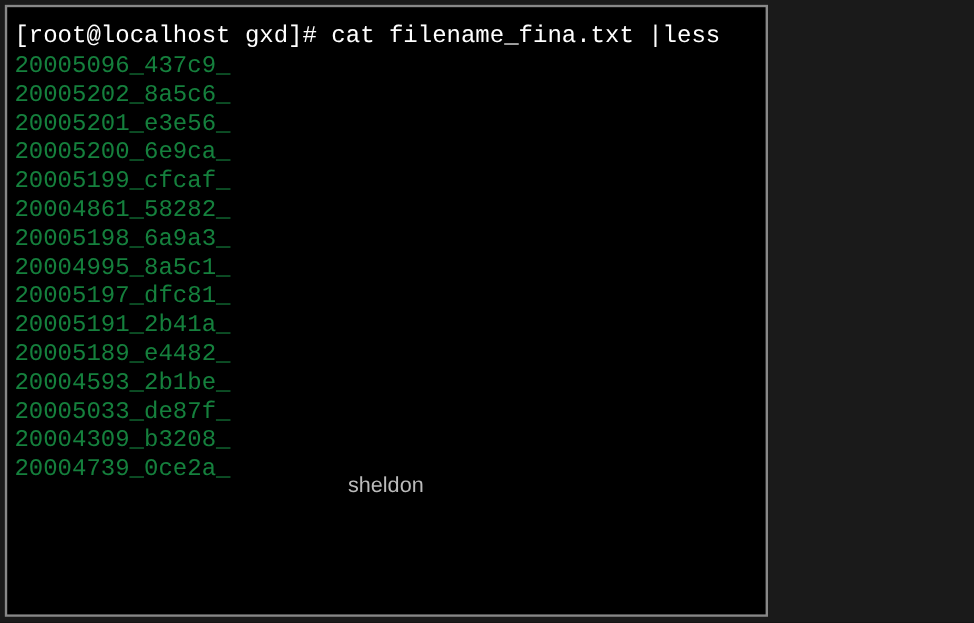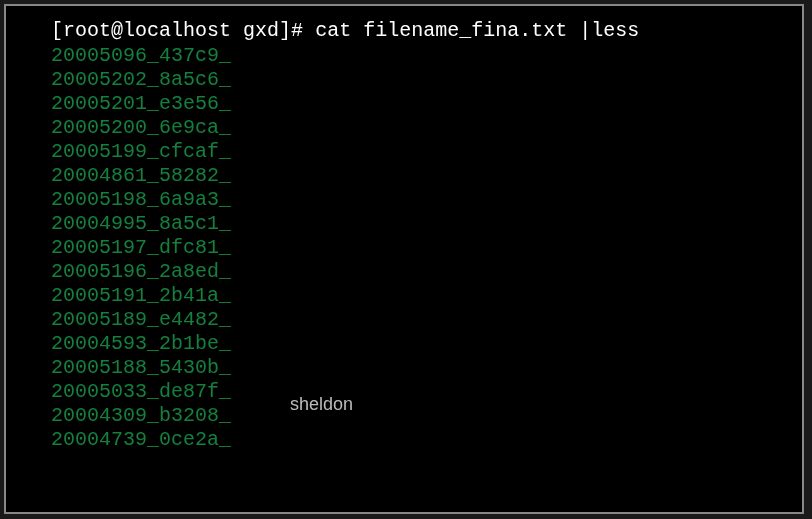--- a/index.html
+++ b/index.html
@@ -13,26 +13,25 @@
       height: 519px;
       font-family: "Courier New", monospace;
       font-size: 20px;
       line-height: 1.2;
       overflow: hidden;
       position: relative;
     }
     .terminal-window {
       border: 2px solid #888;
       background: #000;
-      width: 800px;
+      width: 636px;
       height: 510px;
       margin: 4px;
       position: relative;
       overflow: hidden;
-      padding-left: 39px;
     }
     .top-line {
       color: #fff;
       padding: 1px 6px;
       white-space: pre;
     }
     .output-line {
       color: #15803d;
       padding: 0 6px;
       white-space: pre;
@@ -75,23 +74,21 @@
   <div class="top-line"><span class="prompt-brackets">[</span><span class="prompt-user">root@localhost</span> <span class="prompt-user">gxd</span><span class="prompt-brackets">]</span><span class="prompt-hash">#</span> <span class="cmd-white">cat filename_fina.txt |less</span></div>
   <div class="output-line">20005096_437c9_</div>
   <div class="output-line">20005202_8a5c6_</div>
   <div class="output-line">20005201_e3e56_</div>
   <div class="output-line">20005200_6e9ca_</div>
   <div class="output-line">20005199_cfcaf_</div>
   <div class="output-line">20004861_58282_</div>
   <div class="output-line">20005198_6a9a3_</div>
   <div class="output-line">20004995_8a5c1_</div>
   <div class="output-line">20005197_dfc81_</div>
-  <div class="output-line">20005196_2a8ed_</div>
   <div class="output-line">20005191_2b41a_</div>
   <div class="output-line">20005189_e4482_</div>
   <div class="output-line">20004593_2b1be_</div>
-  <div class="output-line">20005188_5430b_</div>
   <div class="output-line">20005033_de87f_</div>
   <div class="output-line">20004309_b3208_</div>
   <div class="output-line">20004739_0ce2a_</div>
 
   <div class="watermark">sheldon</div>
 </div>
 
 </body></html>

